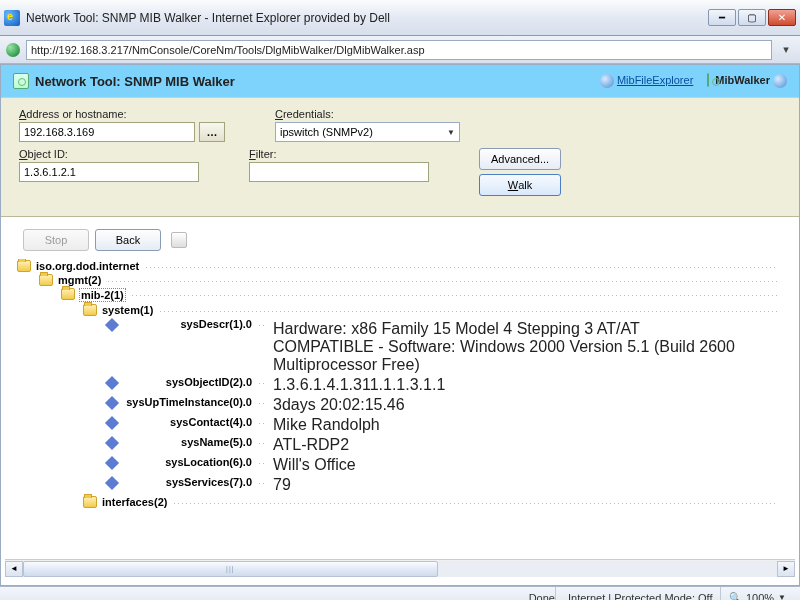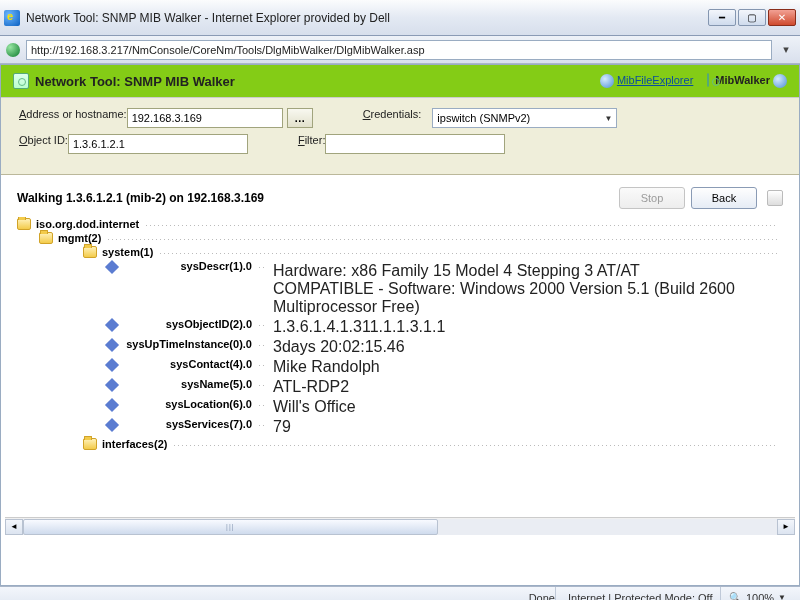--- a/index.html
+++ b/index.html
@@ -15,40 +15,40 @@
 .winbtn.close { background: linear-gradient(#f2a194,#cf4a2e); color:#fff; border-color:#8a2d1a; }
 
 .addrbar { height: 28px; background: linear-gradient(#eef2f8,#d9e0ed); border-bottom:1px solid #aab6c9; display:flex; align-items:center; padding:0 6px; gap:6px; }
 .addrbar .globe { width:14px; height:14px; border-radius:50%; background: radial-gradient(circle at 30% 30%, #97e6a3, #0c7a2c); }
 .addrbar .url { flex:1; background:#fff; border:1px solid #9aacc2; height:20px; line-height:18px; padding:0 4px; font-size:11px; color:#222; }
 .addrbar .dd { width:16px; text-align:center; color:#444; }
 
 .content { background:#fff; height: calc(600px - 28px - 28px - 22px); border:1px solid #9aacc2; margin:0; overflow:hidden; }
 
 
-.pagehdr { background:#84cc16; padding:8px 12px; display:flex; align-items:center; border-bottom:1px solid #ccc; }
+.pagehdr { background:#7dd3fc; padding:8px 12px; display:flex; align-items:center; border-bottom:1px solid #ccc; }
 .pagehdr .walkicon { width:16px; height:16px; border:1px solid #5a7; background: linear-gradient(#dfe,#bfc); border-radius:2px; margin-right:6px; position:relative; }
 .pagehdr .walkicon::before { content:""; position:absolute; width:6px; height:6px; border:1px solid #6b8; border-radius:50%; top:4px; left:4px; }
 .pagehdr h2 { font-size:13px; font-weight:bold; color:#222; flex:1; }
 .pagehdr .links { display:flex; gap:14px; align-items:center; font-size:11px; }
 .pagehdr .links a { color:#0b4d9d; text-decoration:underline; }
 .pagehdr .links .lbl { font-weight:bold; color:#222; }
 .ballicon { width:14px; height:14px; border-radius:50%; background: radial-gradient(circle at 35% 35%, #d5ecff, #4b8cd5); display:inline-block; vertical-align:middle; }
 
 
 .formpanel { background:#efeeda; border-bottom:1px solid #bbb89a; padding:10px 18px 14px; }
 .formrow { display:flex; gap:50px; margin-bottom:6px; }
-.col { display:flex; flex-direction:row; }
+.col { display:flex; flex-direction:column; }
 .col label { color:#222; margin-bottom:2px; }
 .col label .ul { text-decoration:underline; }
 .txt { border:1px solid #a1a47d; background:#fff; padding:2px 4px; font-size:11px; height:20px; }
-.txt.addr { width:156px; }
+.txt.addr { width:176px; }
 .txt.oid { width:180px; }
 .txt.filter { width:180px; }
-.select { width:185px; height:20px; border:1px solid #9aacc2; background:#fff; font-size:11px; padding:0 4px; display:flex; align-items:center; justify-content:space-between;margin-left:11px; }
+.select { width:185px; height:20px; border:1px solid #9aacc2; background:#fff; font-size:11px; padding:0 4px; display:flex; align-items:center; justify-content:space-between; }
 .select .arrow { font-size:8px; color:#333; }
 .browsebtn { width:26px; height:20px; border:1px solid #a1a47d; background:linear-gradient(#f8f8f0,#e2e1cc); display:flex; align-items:center; justify-content:center; font-weight:bold; margin-left:4px; }
 .addrwrap { display:flex; }
 .btncol { display:flex; flex-direction:column; gap:4px; width:82px; }
 .btn { border:1px solid #8a9bb5; background:linear-gradient(#fefefe,#e6ecf5); height:22px; display:flex; align-items:center; justify-content:center; font-size:11px; border-radius:3px; }
 .btn.walk { border-color:#4a7ec7; background:linear-gradient(#f6faff,#d9e8fb); }
 
 
 .resultsbar { display:flex; align-items:center; padding:12px 16px 8px; }
 .resultsbar .status { font-weight:bold; font-size:12px; flex:1; }
@@ -131,41 +131,50 @@
     </div>
     <div class="formrow">
       <div class="col">
         <label><span class="ul">O</span>bject ID:</label>
         <input class="txt oid" value="1.3.6.1.2.1" style="">
       </div>
       <div class="col">
         <label><span class="ul">F</span>ilter:</label>
         <input class="txt filter" value="" style="">
       </div>
+      <div class="btncol">
+        <div class="btn">Advanced...</div>
+        <div class="btn walk"><span style="text-decoration:underline">W</span>alk</div>
+      </div>
     </div>
   </div>
 
   <div class="resultsbar">
-    <span class="status">Walking 1.3.6.1.2.1 (mib-2) on 192.168.3.169</span>
     <div class="rbtn dis">Stop</div>
     <div class="rbtn">Back</div>
     <div class="printicon"></div>
   </div>
 
   <div class="tree">
     <div class="treerow">
         <span class="indent" style="width:0"></span>
         <span class="foldericon"></span>
         <span class="nodelabel">iso.org.dod.internet</span>
         <span class="dotline"></span>
       </div>
     <div class="treerow">
         <span class="indent" style="width:22px"></span>
         <span class="foldericon"></span>
         <span class="nodelabel">mgmt(2)</span>
+        <span class="dotline"></span>
+      </div>
+    <div class="treerow">
+        <span class="indent" style="width:44px"></span>
+        <span class="foldericon"></span>
+        <span class="nodelabel sel">mib-2(1)</span>
         <span class="dotline"></span>
       </div>
     <div class="treerow">
         <span class="indent" style="width:66px"></span>
         <span class="foldericon"></span>
         <span class="nodelabel">system(1)</span>
         <span class="dotline"></span>
       </div>
 
     <div class="treerow tight">

